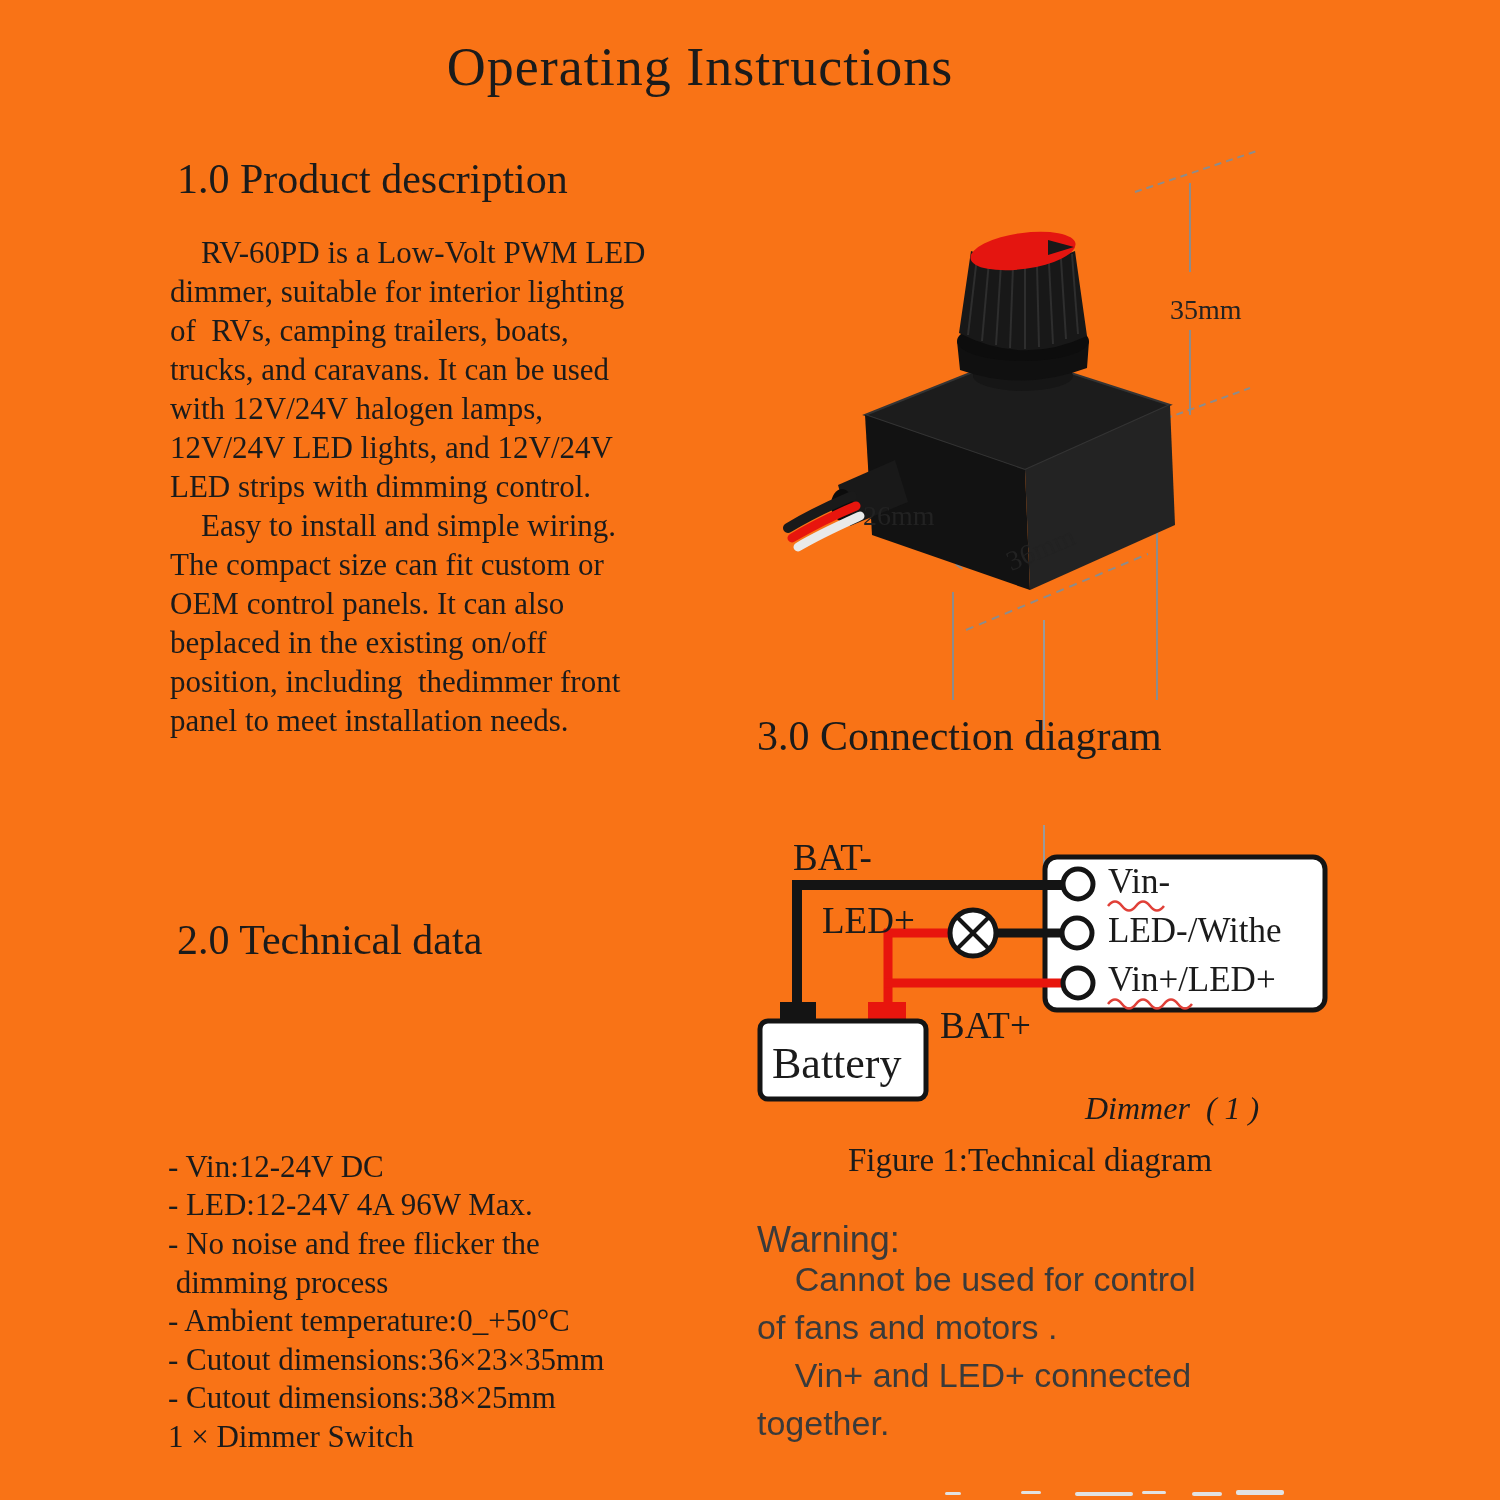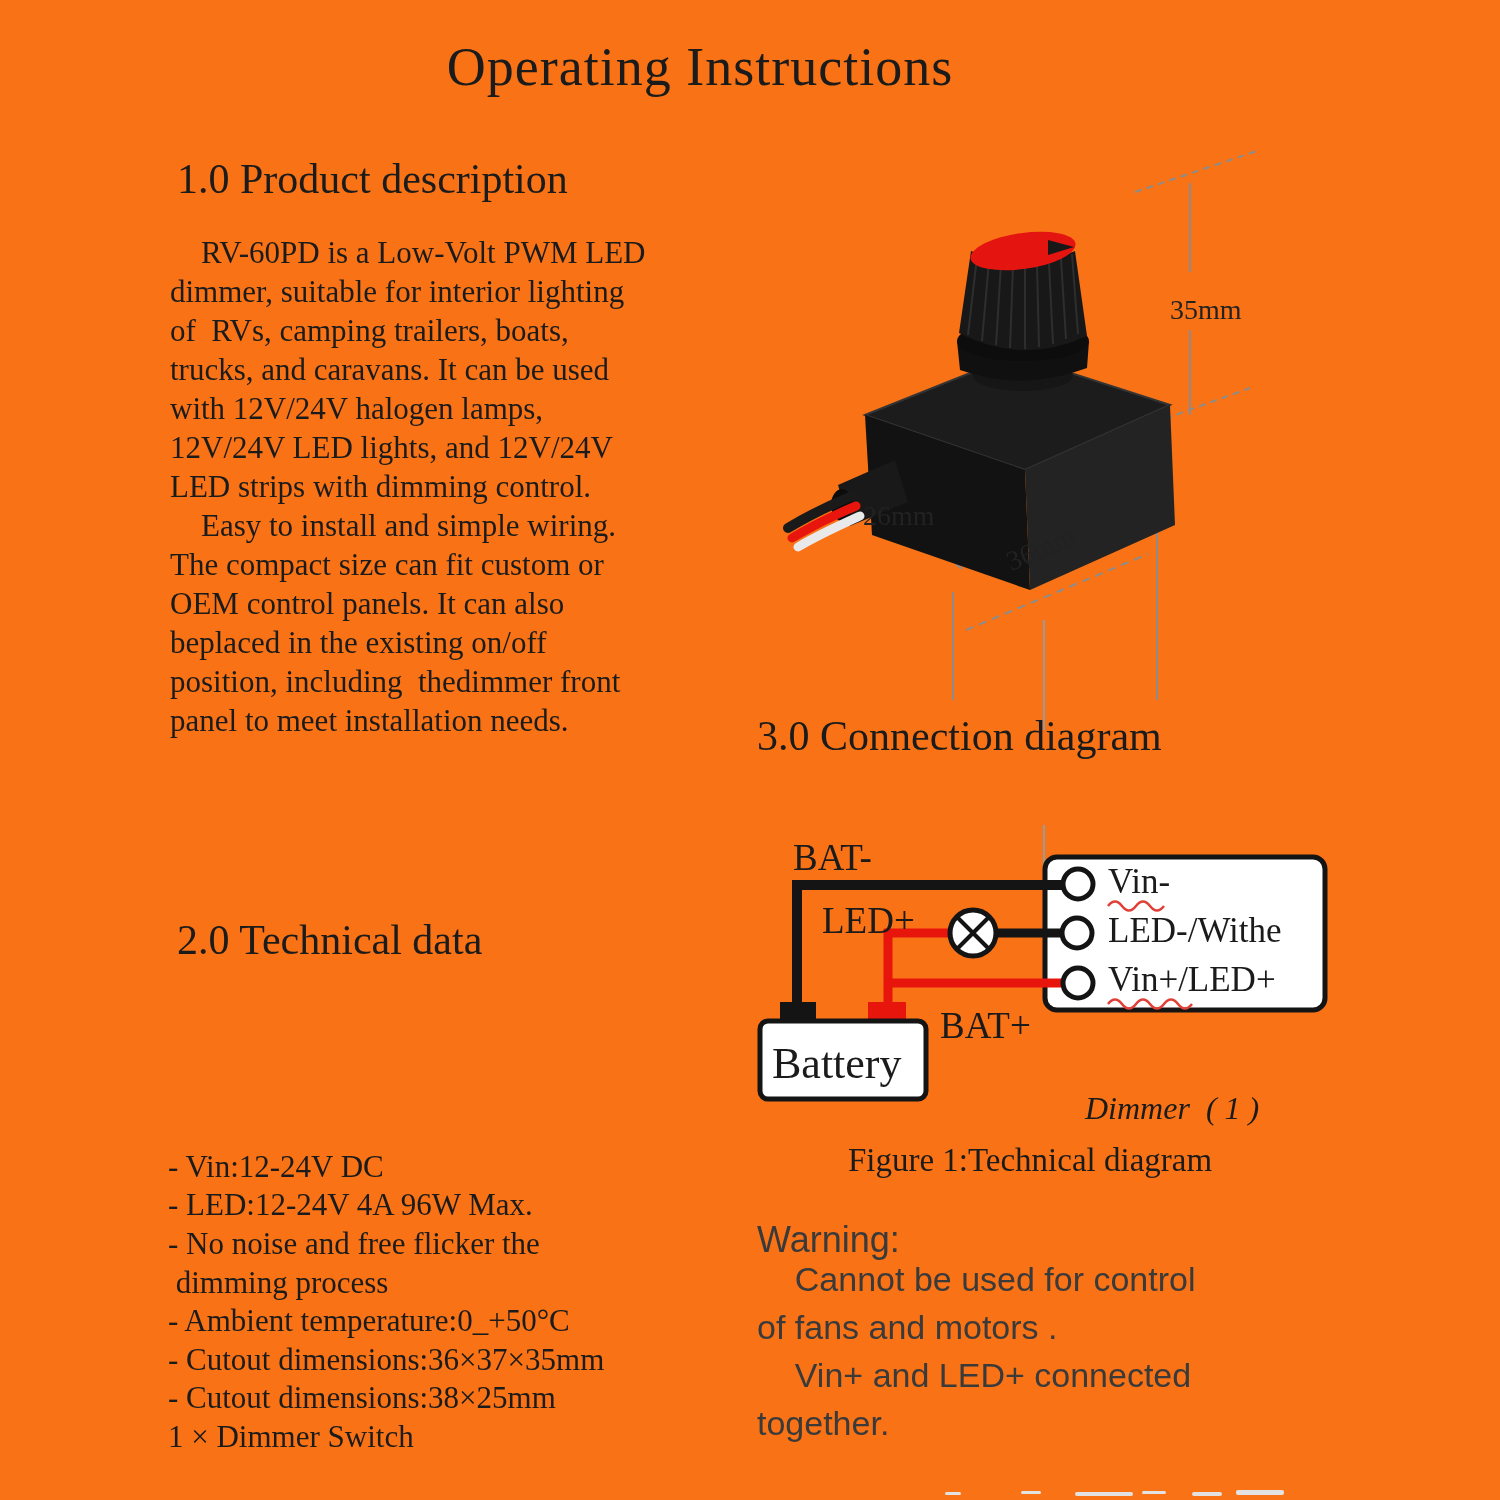--- a/index.html
+++ b/index.html
@@ -41,21 +41,21 @@
   <div class="abs serif body-text" style="left:170px;top:506px;width:560px;">    Easy to install and simple wiring.
 The compact size can fit custom or
 OEM control panels. It can also
 beplaced in the existing on/off
 position, including  thedimmer front
 panel to meet installation needs.</div>
 
   <div class="abs serif h2" style="left:177px;top:916px;">2.0 Technical data</div>
   <div class="abs serif tech-list" style="left:168px;top:1032px;width:580px;">
     
-  <div>- Vin:12-24V DC</div><div>- LED:12-24V 4A 96W Max.</div><div>- No noise and free flicker the</div><div> dimming process</div><div>- Ambient temperature:0_+50°C</div><div>- Cutout dimensions:36×37×35mm</div><div>- Cutout dimensions:38×25mm</div><div>1 × Dimmer Switch</div></div>
+  <div>- Vin:12-24V DC</div><div>- LED:12-24V 4A 96W Max.</div><div>- No noise and free flicker the</div><div> dimming process</div><div>- Ambient temperature:0_+50°C</div><div>- Cutout dimensions:36×23×35mm</div><div>- Cutout dimensions:38×25mm</div><div>1 × Dimmer Switch</div></div>
 
   <svg class="abs" style="left:780px;top:130px;" width="660" height="600" viewBox="0 0 660 600">
 
     <line x1="264" y1="490" x2="264" y2="600" stroke="#9a9a9a" stroke-width="2"></line>
 
     <g stroke="#8c8c8c" stroke-width="2">
       <line x1="410" y1="53" x2="410" y2="142"></line>
       <line x1="410" y1="200" x2="410" y2="285"></line>
       <line x1="355" y1="62" x2="480" y2="20" stroke-dasharray="7 5"></line>
       <line x1="340" y1="305" x2="470" y2="258" stroke-dasharray="7 5"></line>

